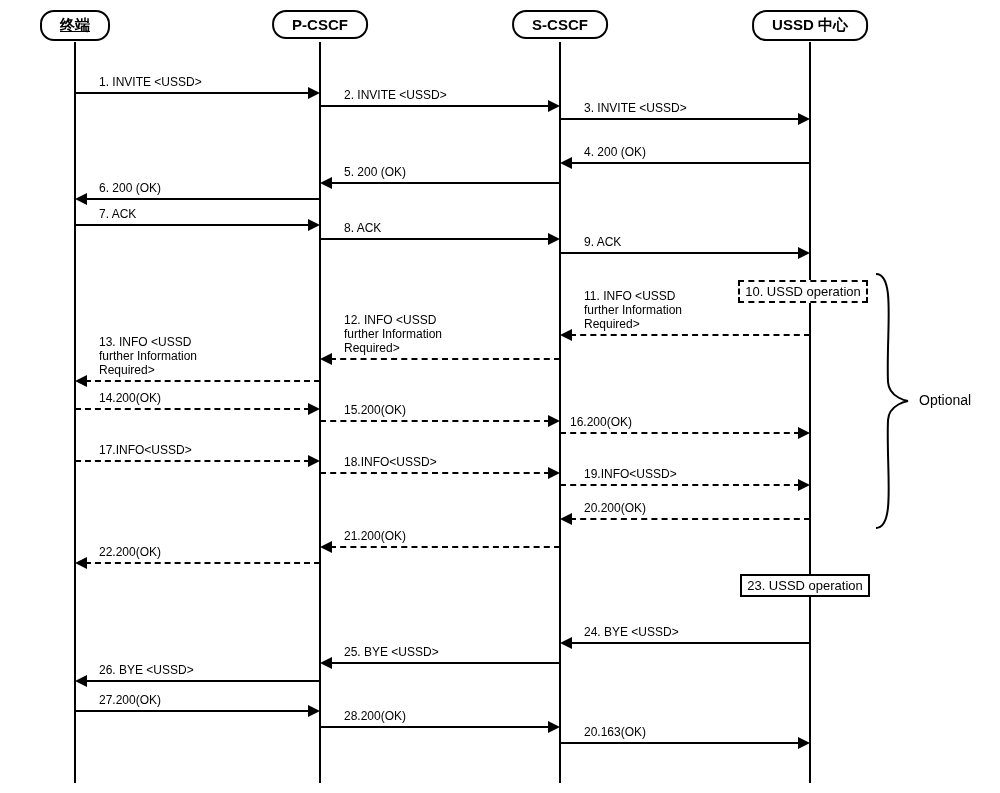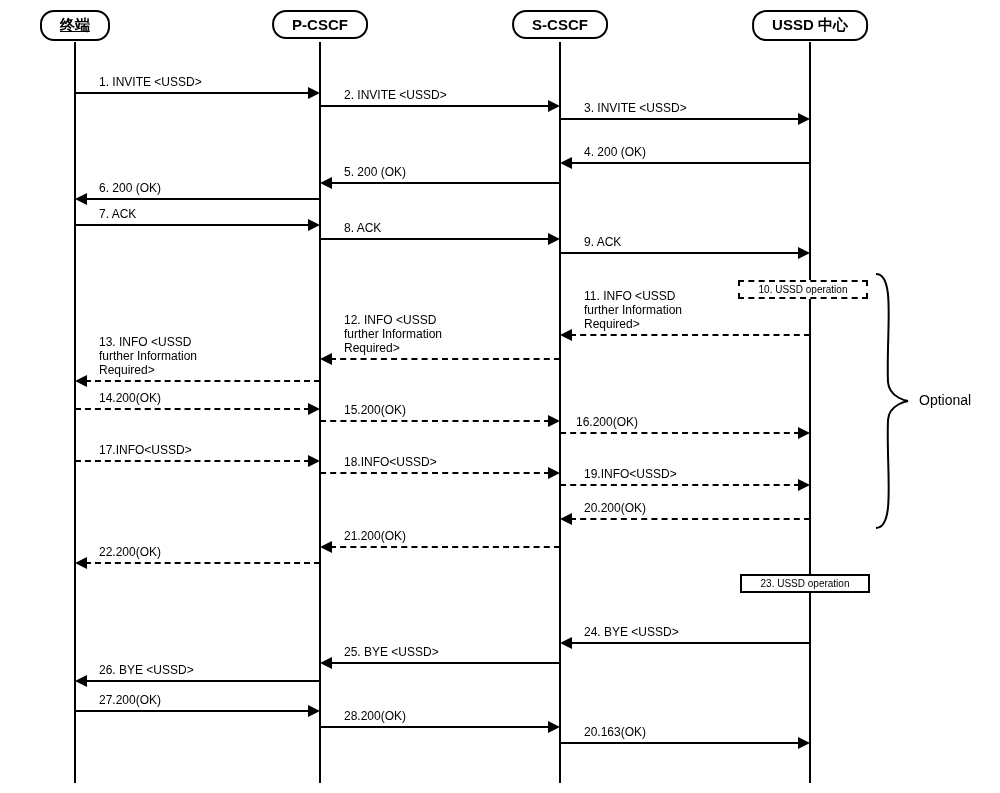--- a/index.html
+++ b/index.html
@@ -59,21 +59,21 @@
     position: absolute;
     width: 0; height: 0;
     border-top: 6px solid transparent;
     border-bottom: 6px solid transparent;
   }
   .msg .arrow-r { border-left: 12px solid #000; }
   .msg .arrow-l { border-right: 12px solid #000; }
   .op-box {
     position: absolute;
     border: 2px dashed #000;
-    font-size: 10px;
+    font-size: 13px;
     text-align: center;
     padding: 2px 4px;
     background: #fff;
     z-index: 2;
   }
   .op-box.solid { border-style: solid; }
   .brace-svg { position: absolute; z-index: 2; }
   .optional-label {
     position: absolute;
     font-size: 14px;
@@ -170,21 +170,21 @@
         <div class="label" style="left: 24px; top: -16px;">14.200(OK)</div>
       </div>
       <div class="msg" style="left: 320px; top: 420px; width: 240px;">
         <div class="line dashed" style="left: 0px; top: 0px; width: 230px;"></div>
         <div class="arrow-r" style="top: -5px; left: 228px;"></div>
         <div class="label" style="left: 24px; top: -16px;">15.200(OK)</div>
       </div>
       <div class="msg" style="left: 560px; top: 432px; width: 250px;">
         <div class="line dashed" style="left: 0px; top: 0px; width: 240px;"></div>
         <div class="arrow-r" style="top: -5px; left: 238px;"></div>
-        <div class="label" style="left: 16px; top: -16px;">16.200(OK)</div>
+        <div class="label" style="left: 10px; top: -16px;">16.200(OK)</div>
       </div>
       <div class="msg" style="left: 75px; top: 460px; width: 245px;">
         <div class="line dashed" style="left: 0px; top: 0px; width: 235px;"></div>
         <div class="arrow-r" style="top: -5px; left: 233px;"></div>
         <div class="label" style="left: 24px; top: -16px;">17.INFO&lt;USSD&gt;</div>
       </div>
       <div class="msg" style="left: 320px; top: 472px; width: 240px;">
         <div class="line dashed" style="left: 0px; top: 0px; width: 230px;"></div>
         <div class="arrow-r" style="top: -5px; left: 228px;"></div>
         <div class="label" style="left: 24px; top: -16px;">18.INFO&lt;USSD&gt;</div>

